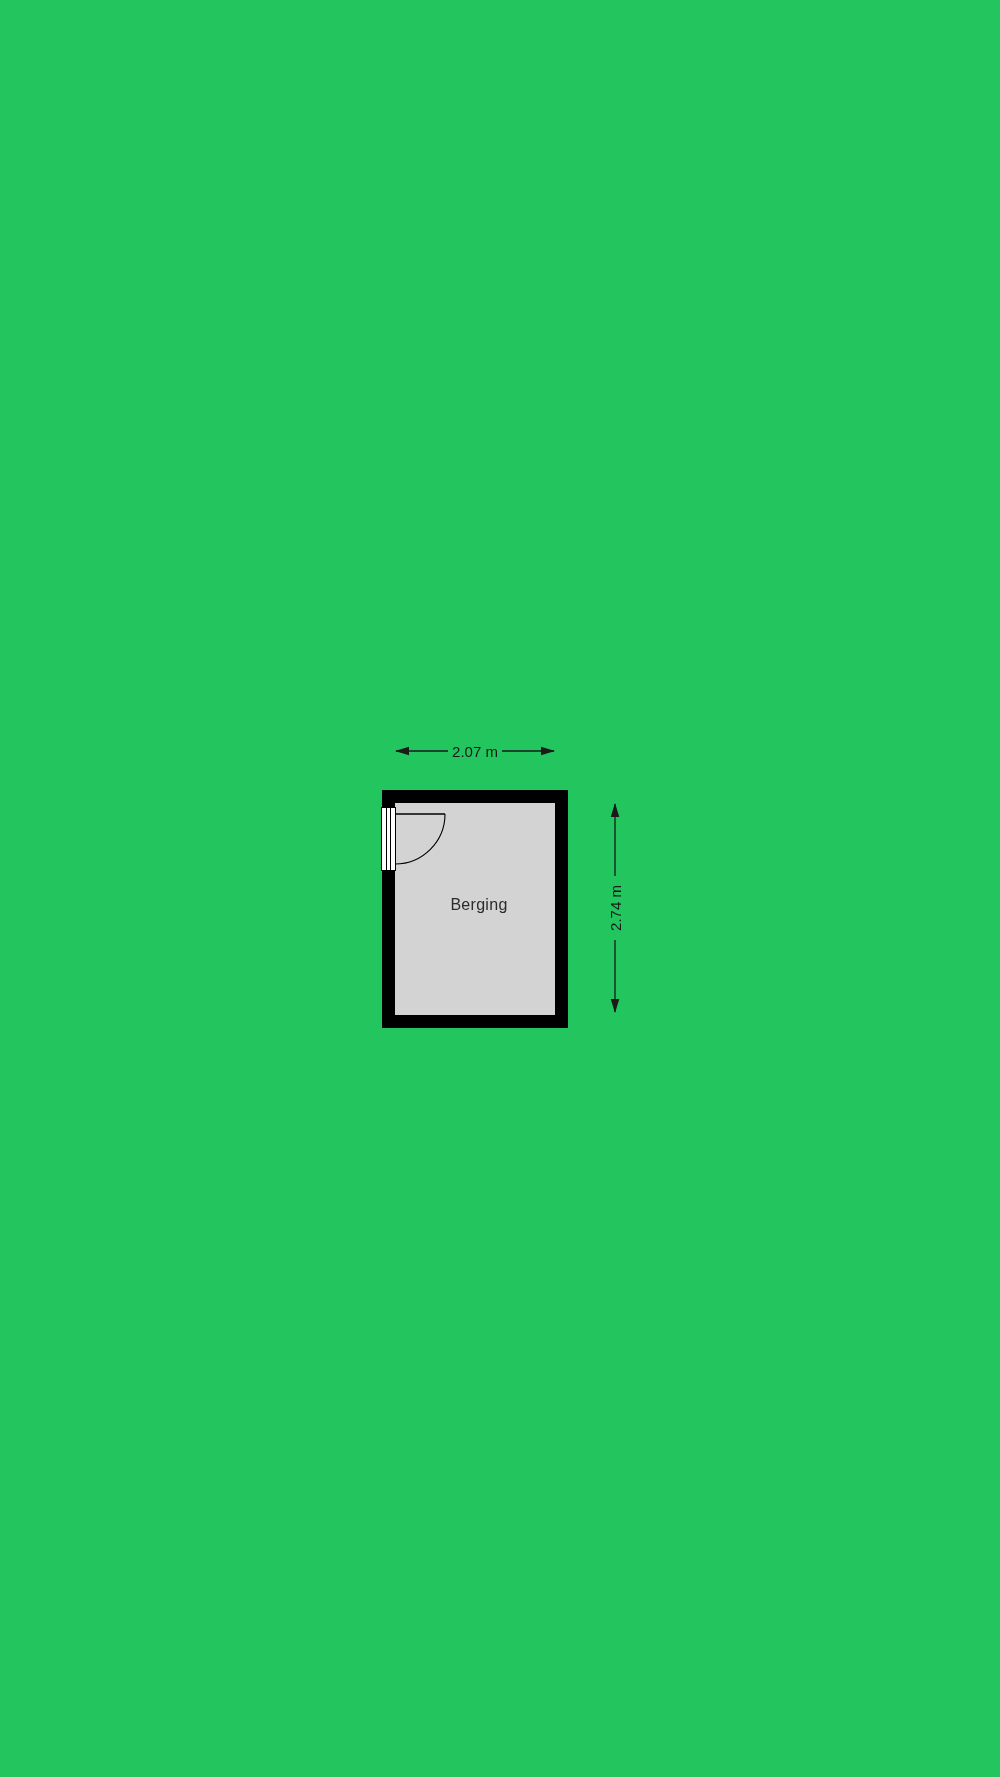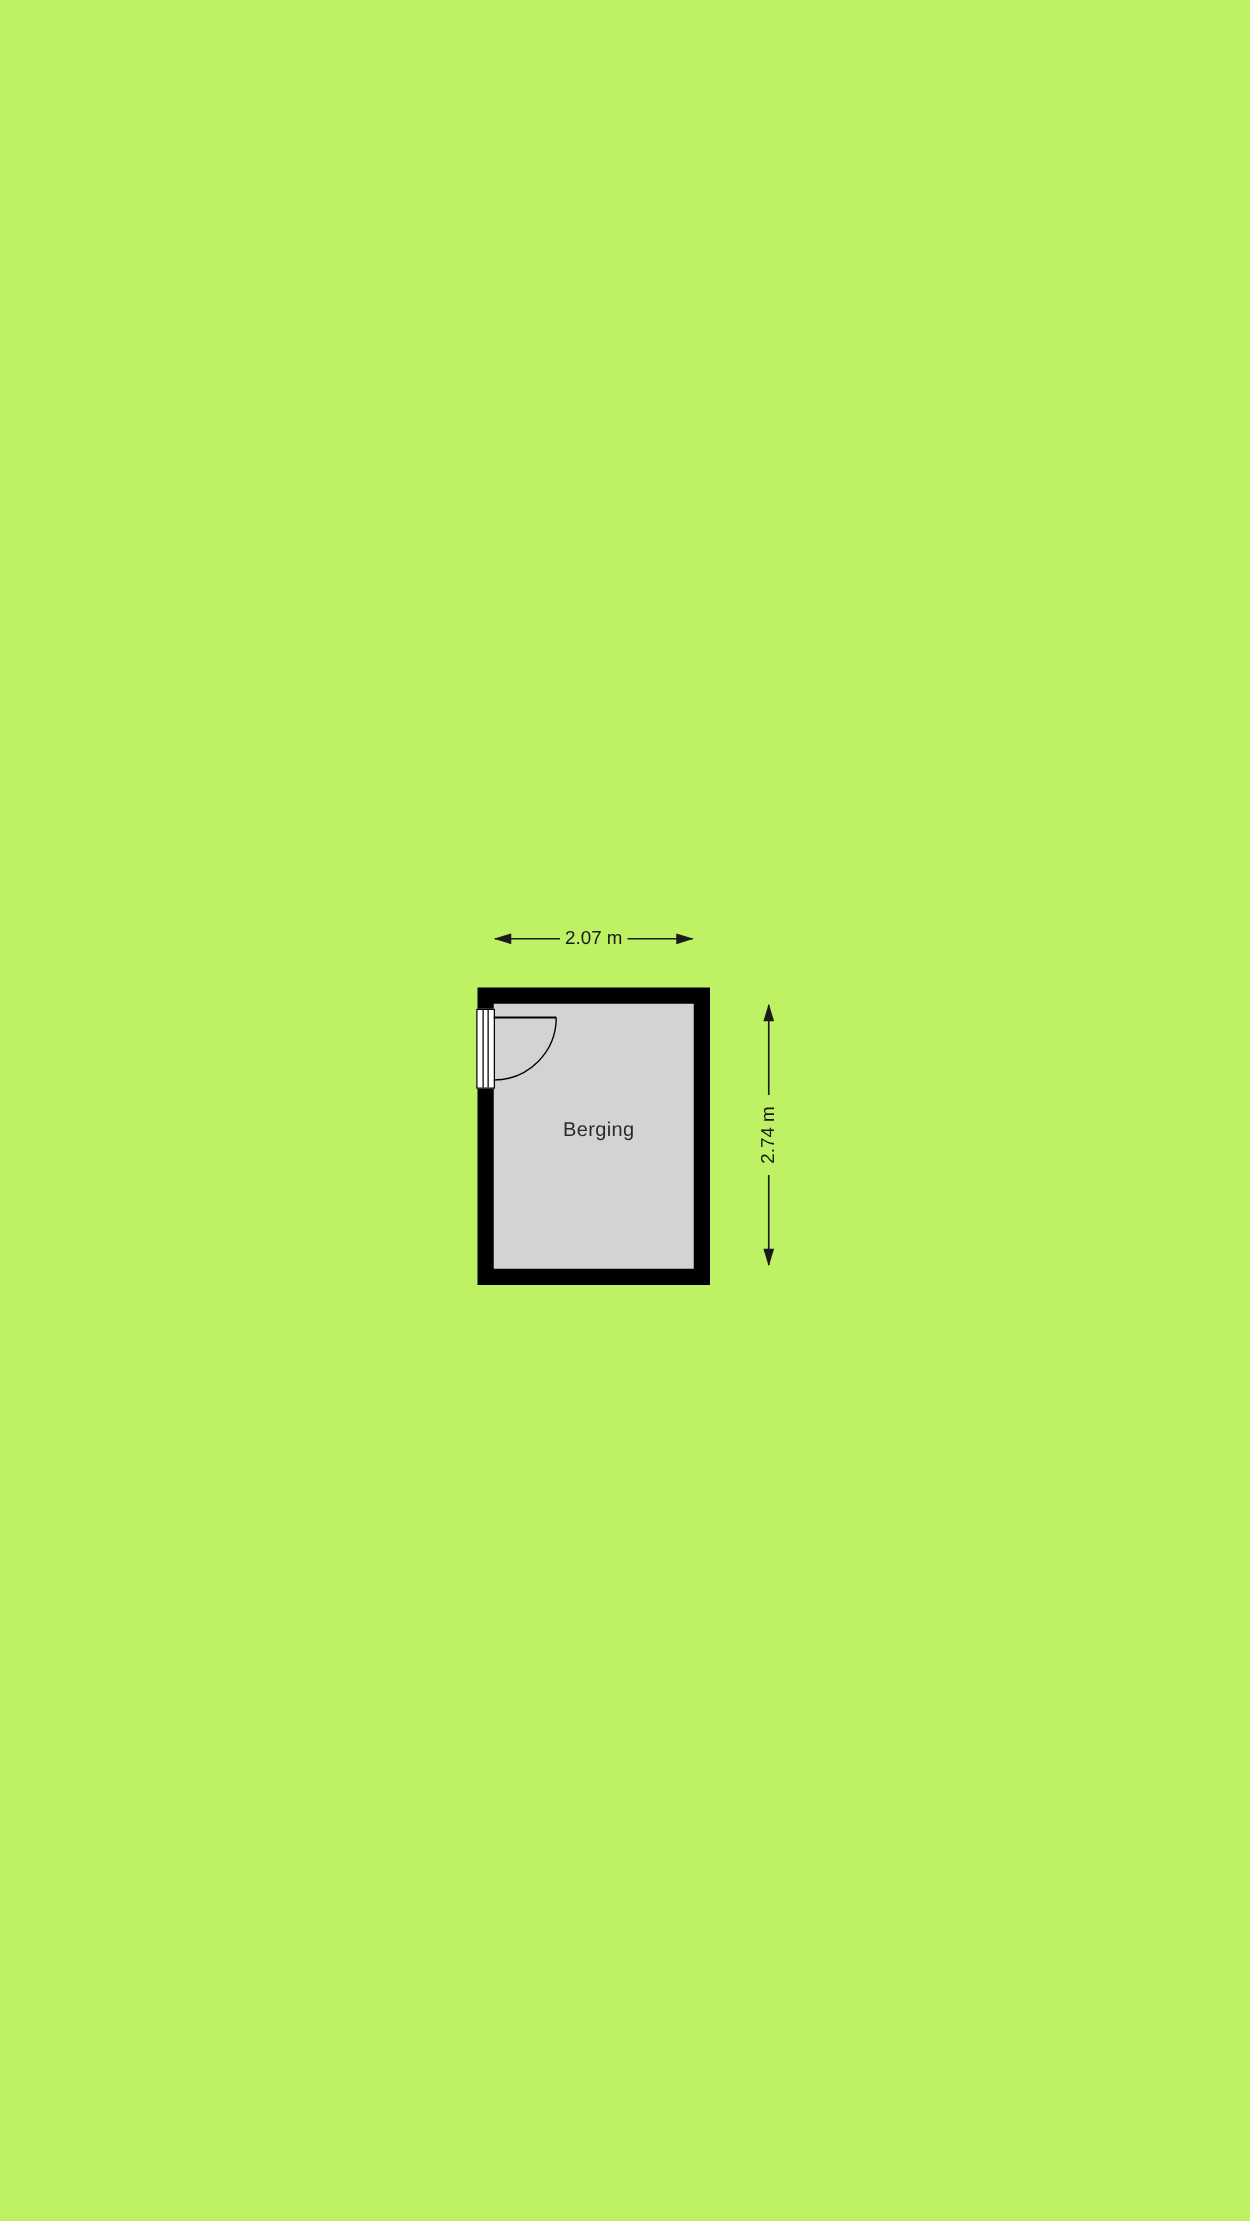--- a/index.html
+++ b/index.html
@@ -9,21 +9,21 @@
   body {
     width: 1000px;
     height: 1777px;
     background: #ffffff;
     font-family: "Liberation Sans", sans-serif;
   }
   .canvas {
     position: relative;
     width: 1000px;
     height: 1777px;
-    background: #bef264;
+    background: #22c55e;
     overflow: hidden;
   }
   
   .room-walls {
     position: absolute;
     left: 382px;
     top: 790px;
     width: 186px;
     height: 238px;
     background: #000000;

